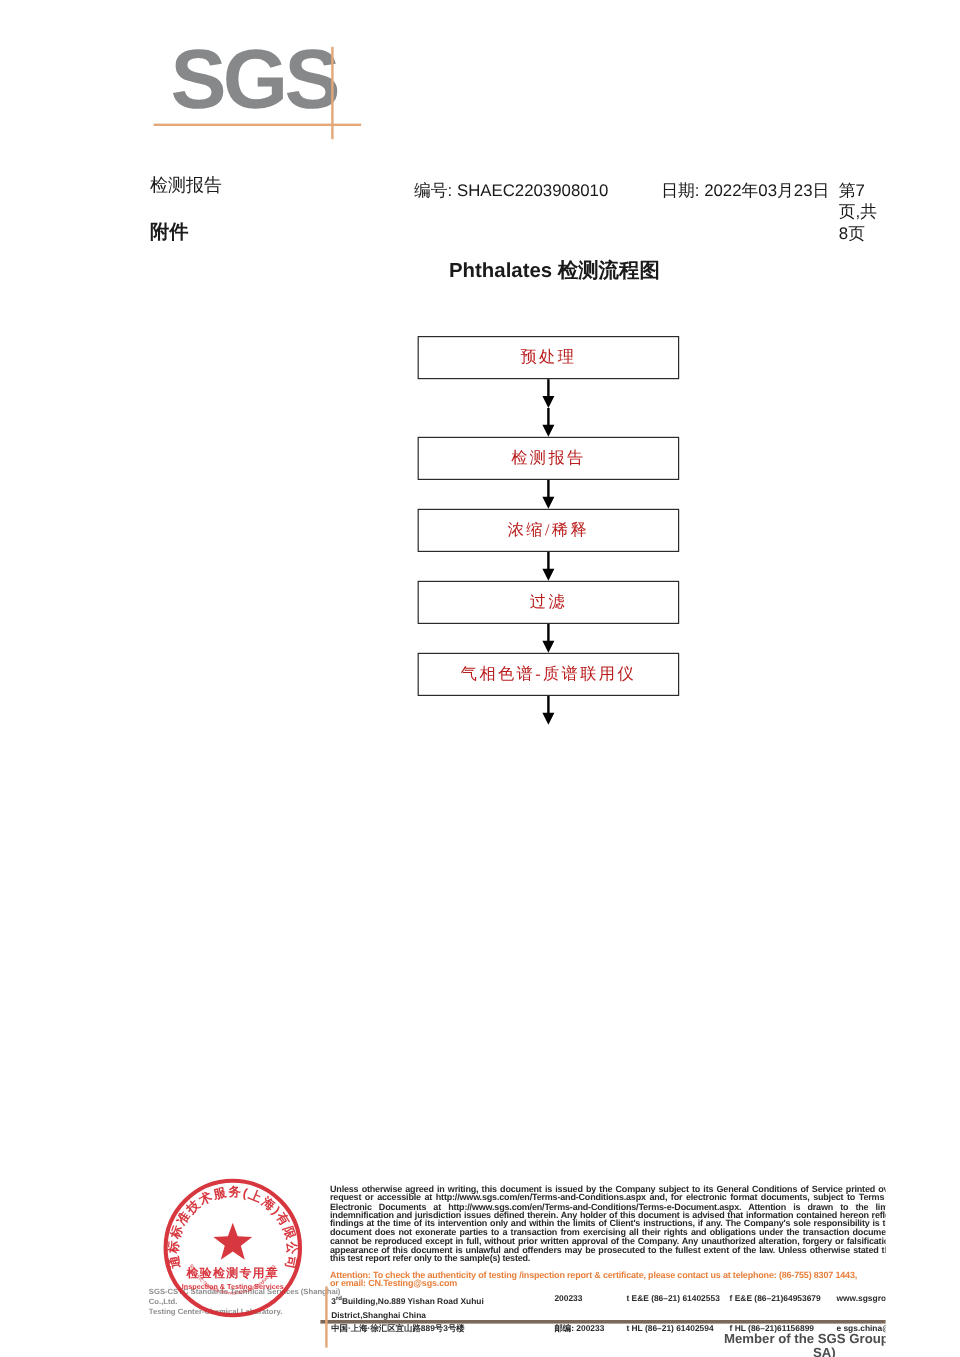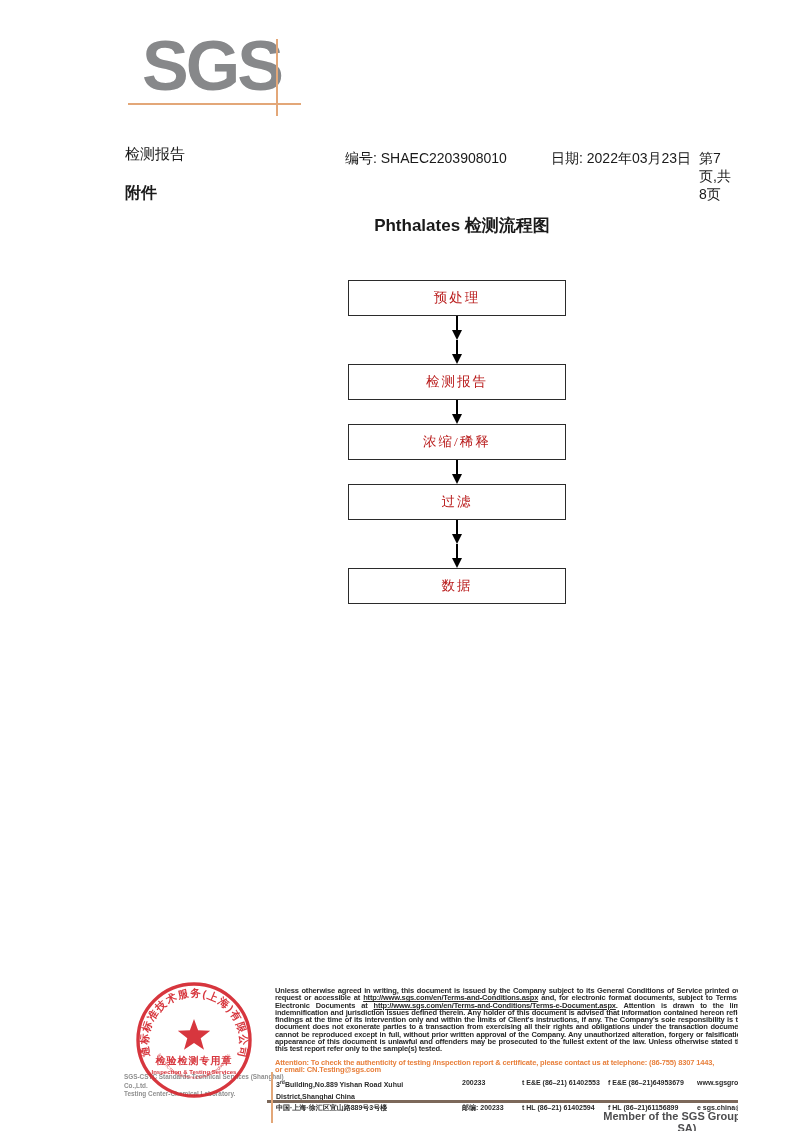--- a/index.html
+++ b/index.html
@@ -33,21 +33,21 @@
   .arrow .head{position:absolute;left:2px;top:14px;width:0;height:0;
                border-left:5px solid transparent;border-right:5px solid transparent;
                border-top:10px solid #000;}
 
   
   .stamp{position:absolute;left:72px;top:980px;width:120px;height:120px;opacity:.92;z-index:3;}
   .company-gray{position:absolute;left:62px;top:1073px;width:162px;font-size:6.4px;
                 line-height:8.5px;color:#8f8f8f;font-weight:bold;z-index:1;}
   .legal{position:absolute;left:213px;top:987px;width:531px;font-size:7.5px;line-height:7.3px;
          text-align:justify;color:#2a2a2a;font-weight:bold;letter-spacing:-0.15px;}
-  .legal .u{text-decoration:underline;margin-top:32px;}
+  .legal .u{margin-top:32px;}
   .attention{position:absolute;left:213px;top:1059px;width:531px;font-size:7.5px;
              line-height:7.4px;color:#e8803d;font-weight:bold;letter-spacing:-0.15px;}
   .addr-table{position:absolute;left:214px;top:1077px;width:531px;font-size:7px;
               line-height:11.5px;color:#2a2a2a;font-weight:bold;}
   .addr-row{display:flex;}
   .c1{width:186px;} .c2{width:60px;} .c3{width:86px;} .c4{width:89px;} .c5{flex:1;}
   .addr-table sup{font-size:5px;}
   .v-orange{position:absolute;left:209px;top:1072px;width:2px;height:51px;background:#e3a778;z-index:2;}
   .h-brown{position:absolute;left:205px;top:1100px;width:540px;height:3px;background:#7c685a;}
   .member{position:absolute;left:535px;top:1110px;width:180px;text-align:center;
@@ -87,25 +87,25 @@
       <div class="fbox">浓缩/稀释</div>
       <div class="arrow">
         <span class="shaft"></span>
         <span class="head"></span>
       </div>
       <div class="fbox">过滤</div>
       <div class="arrow">
         <span class="shaft"></span>
         <span class="head"></span>
       </div>
+      <div class="fbox">气相色谱-质谱联用仪</div>
       <div class="arrow">
         <span class="shaft"></span>
         <span class="head"></span>
       </div>
-      <div class="fbox">数据</div>
     </div>
 
   <div class="company-gray">
     <div>SGS-CSTC Standards Technical Services (Shanghai) Co.,Ltd.</div>
     <div>Testing Center-Chemical Laboratory.</div>
   </div>
 
   <svg class="stamp" viewBox="0 0 120 120">
     <circle cx="60" cy="60" r="56" fill="none" stroke="#d4262e" stroke-width="3.4"></circle>
     <defs>

